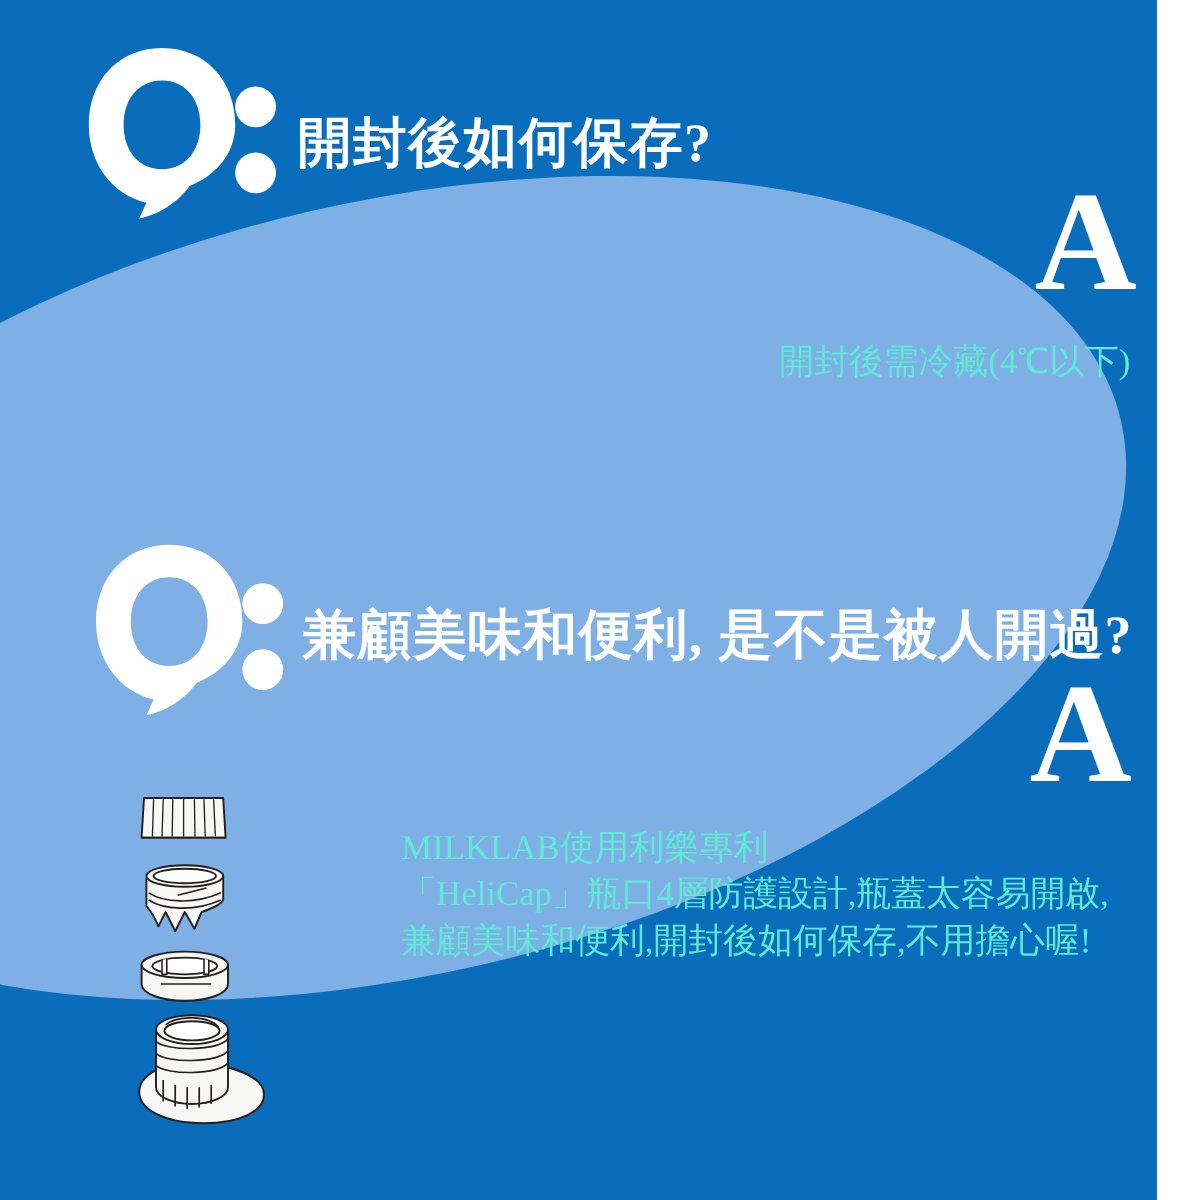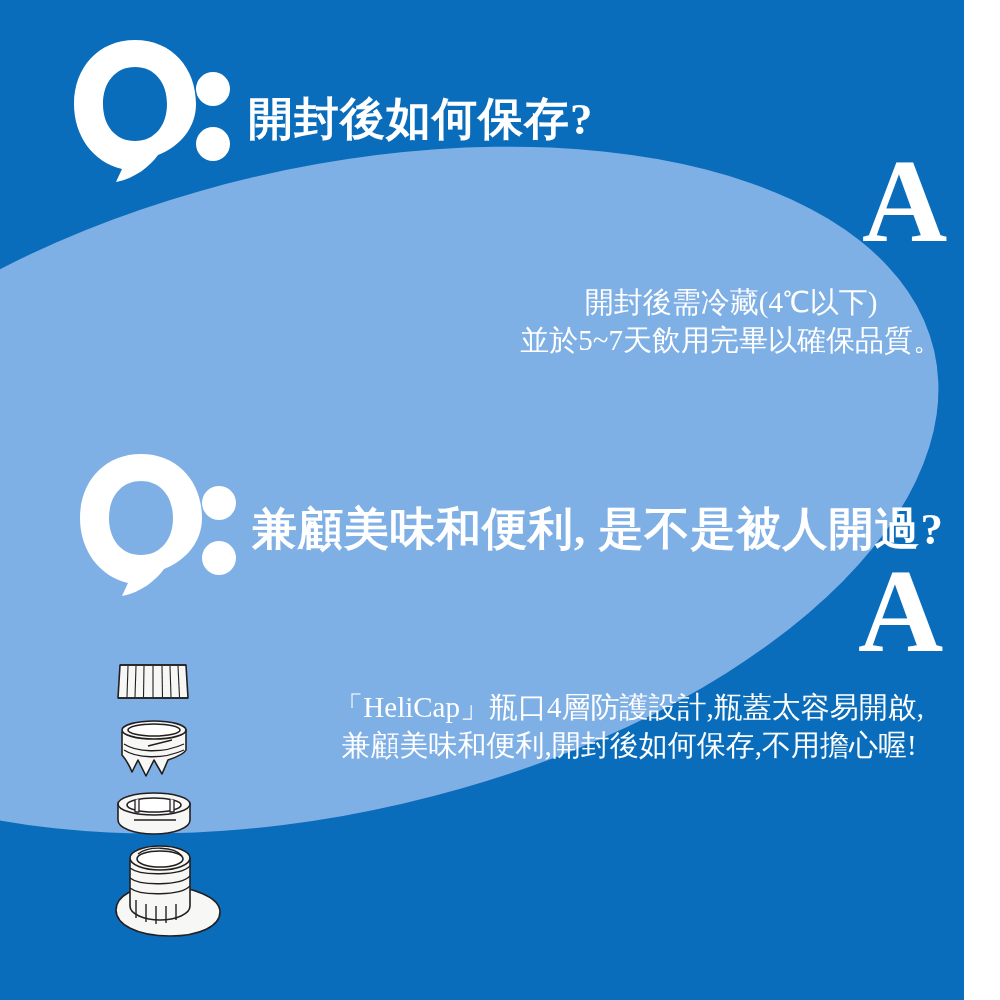--- a/index.html
+++ b/index.html
@@ -45,24 +45,24 @@
     font-weight: 700;
     line-height: 1.18;
     white-space: nowrap;
     letter-spacing: 1px;
   }
 
   
   .a-text {
     position: absolute;
     z-index: 3;
-    color: #ffffff;
+    color: #5eead4;
     font-weight: 400;
     line-height: 1.32;
-    text-align: center;
+    text-align: left;
     white-space: nowrap;
   }
   .a-text .line { display: block; }
 
   
   #cap-illustration {
     position: absolute;
     z-index: 4;
     left: 108px;
     top: 660px;
@@ -92,40 +92,40 @@
   </svg>
 
   <div class="q-text" style="left:248px; top:93px; font-size:45px;">
     <span class="line">開封後如何保存?</span>
   </div>
 
   <div class="a-letter" style="left:862px; top:143px; font-size:118px;">A</div>
 
   <div class="a-text" style="right:22px; top:283px; font-size:29px;">
     <span class="line">開封後需冷藏(4℃以下)</span>
-    <span class="line">並於5~7天飲用完畢以確保品質。</span>
   </div>
 
   <svg class="q-mark" style="left:78px; top:452px; width:160px; height:145px;" viewBox="0 0 160 145">
     <g fill="#ffffff">
       <path d="M63 2 C26 2 2 30 2 66 C2 98 21 124 50 131 L44 144 C64 140 78 128 86 117 C109 108 124 89 124 66 C124 30 100 2 63 2 Z
                M63 29 C83 29 95 45 95 66 C95 87 83 103 63 103 C43 103 31 87 31 66 C31 45 43 29 63 29 Z"></path>
       <circle cx="141" cy="51" r="17"></circle>
       <circle cx="141" cy="106" r="17"></circle>
     </g>
   </svg>
 
   <div class="q-text" style="left:252px; top:503px; font-size:45px;">
     <span class="line">兼顧美味和便利,</span>
     <span class="line">是不是被人開過?</span>
   </div>
 
   <div class="a-letter" style="left:858px; top:553px; font-size:118px;">A</div>
 
   <div class="a-text" style="right:40px; top:688px; font-size:29px;">
+    <span class="line">MILKLAB使用利樂專利</span>
     <span class="line">「HeliCap」瓶口4層防護設計,瓶蓋太容易開啟,</span>
     <span class="line">兼顧美味和便利,開封後如何保存,不用擔心喔!</span>
   </div>
 
   <svg id="cap-illustration" viewBox="0 0 130 285" aria-hidden="true">
     <g fill="#f7f7f5" stroke="#231f20" stroke-width="1.6" stroke-linejoin="round">
 
       <g>
         <path d="M12 5 L78 5 L80 38 L10 38 Z"></path>
         <path d="M12 5 L78 5" stroke-width="1.6"></path>

